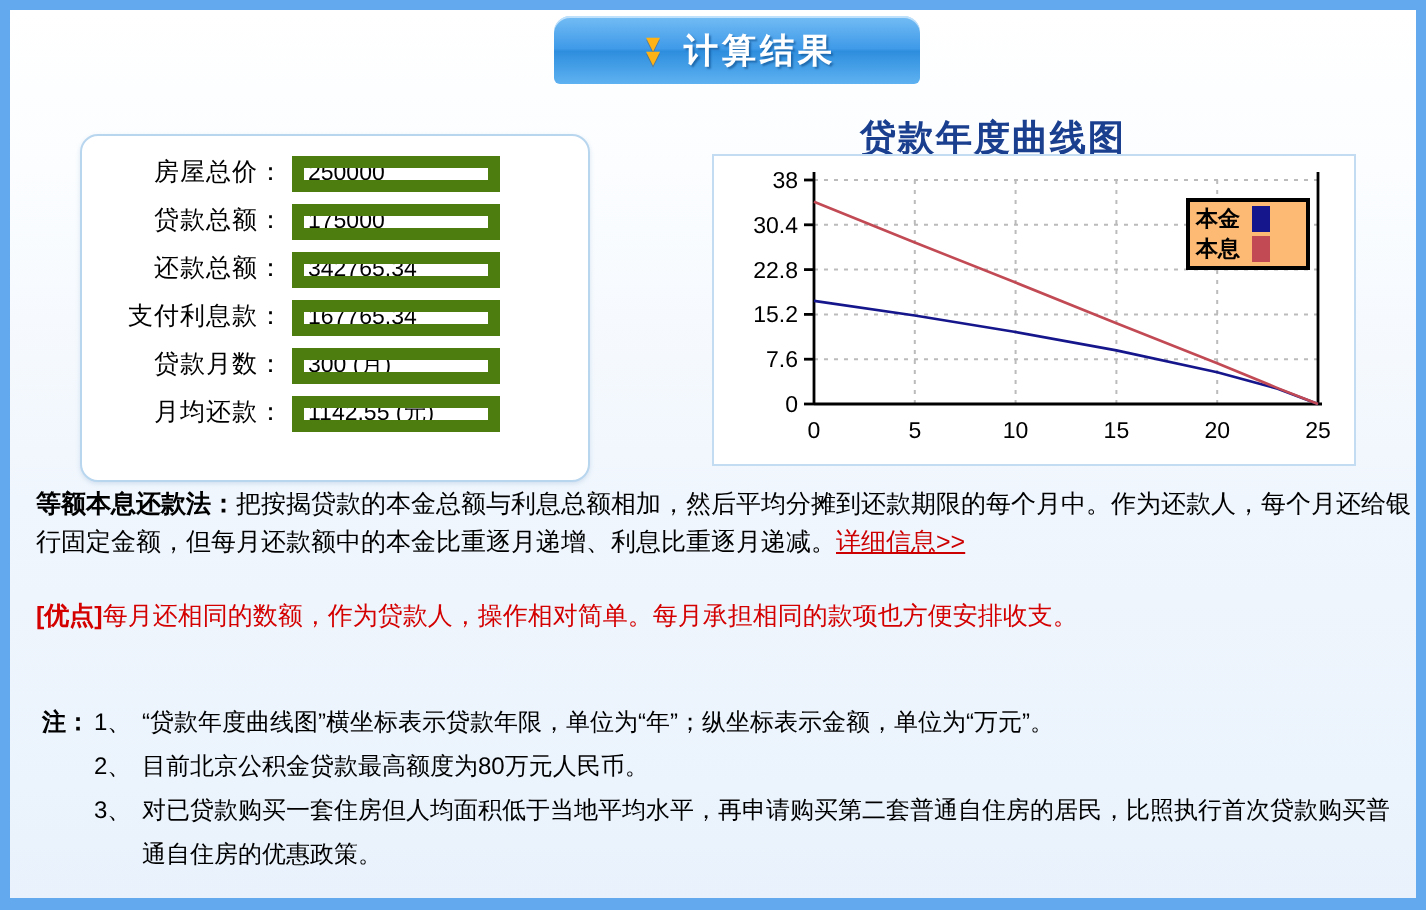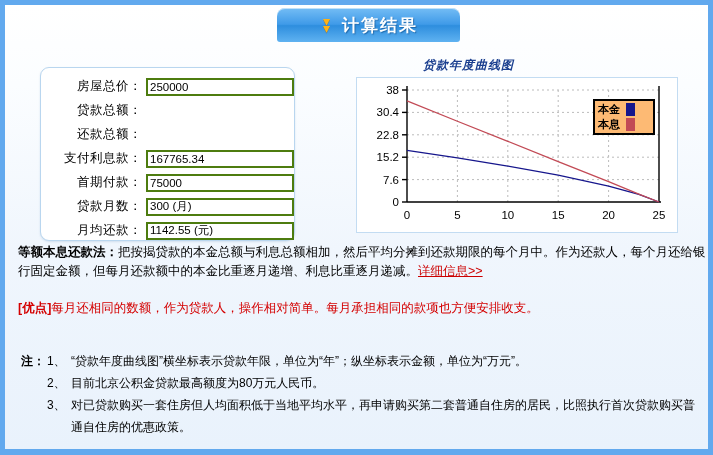--- a/index.html
+++ b/index.html
@@ -62,38 +62,37 @@
   .frow { display:flex; align-items:center; height:21px; margin-top:3px; }
   .frow:first-child { margin-top:8px; }
   .flabel {
     width:105px; text-align:right; padding-right:4px;
     font-size:12.5px; color:#000000; font-weight:normal;
     font-family:"Liberation Sans","DejaVu Sans",sans-serif;
     letter-spacing:.5px;
     white-space:nowrap;
   }
   .finput {
-    width:148px; height:18px;
-    border:2px solid #4d7c0f;
+    width:104px; height:18px;
+    border:6px solid #4d7c0f;
     background:#ffffff;
     font-size:11.5px;
     font-family:"Liberation Sans","DejaVu Sans",sans-serif;
     color:#000;
     padding:0 2px;
     line-height:16px;
     outline:none;
   }
 
   
   #chart-title {
     position:absolute; left:418px; top:52px;
-    width:140px; text-align:left;
-    color:#1b3f8f; font-weight:bold; font-size:12px;
+    width:140px; text-align:right;
+    color:#1b3f8f; font-weight:bold; font-size:18px;
     letter-spacing:1px;
-    font-style:italic;
   }
   #chart-box {
     position:absolute; left:351px; top:72px;
     width:322px; height:156px;
     background:#ffffff;
     border:1px solid #c3dcf2;
   }
   #chart-svg { display:block; }
   .lg-box {
     position:absolute; left:236px; top:21px;
@@ -152,31 +151,29 @@
     <span class="ttl">计算结果</span>
   </div>
 
   <div id="form-panel">
     <div class="frow">
       <div class="flabel">房屋总价：</div>
       <input class="finput" type="text" readonly="" value="250000" style="">
     </div>
     <div class="frow">
       <div class="flabel">贷款总额：</div>
+      <input class="finput" type="text" readonly="" value="175000" style="">
     </div>
     <div class="frow">
       <div class="flabel">还款总额：</div>
+      <input class="finput" type="text" readonly="" value="342765.34" style="">
     </div>
     <div class="frow">
       <div class="flabel">支付利息款：</div>
       <input class="finput" type="text" readonly="" value="167765.34" style="">
-    </div>
-    <div class="frow">
-      <div class="flabel">首期付款：</div>
-      <input class="finput" type="text" readonly="" value="75000" style="">
     </div>
     <div class="frow">
       <div class="flabel">贷款月数：</div>
       <input class="finput" type="text" readonly="" value="300 (月)" style="">
     </div>
     <div class="frow">
       <div class="flabel">月均还款：</div>
       <input class="finput" type="text" readonly="" value="1142.55 (元)" style="">
     </div>
   </div>

